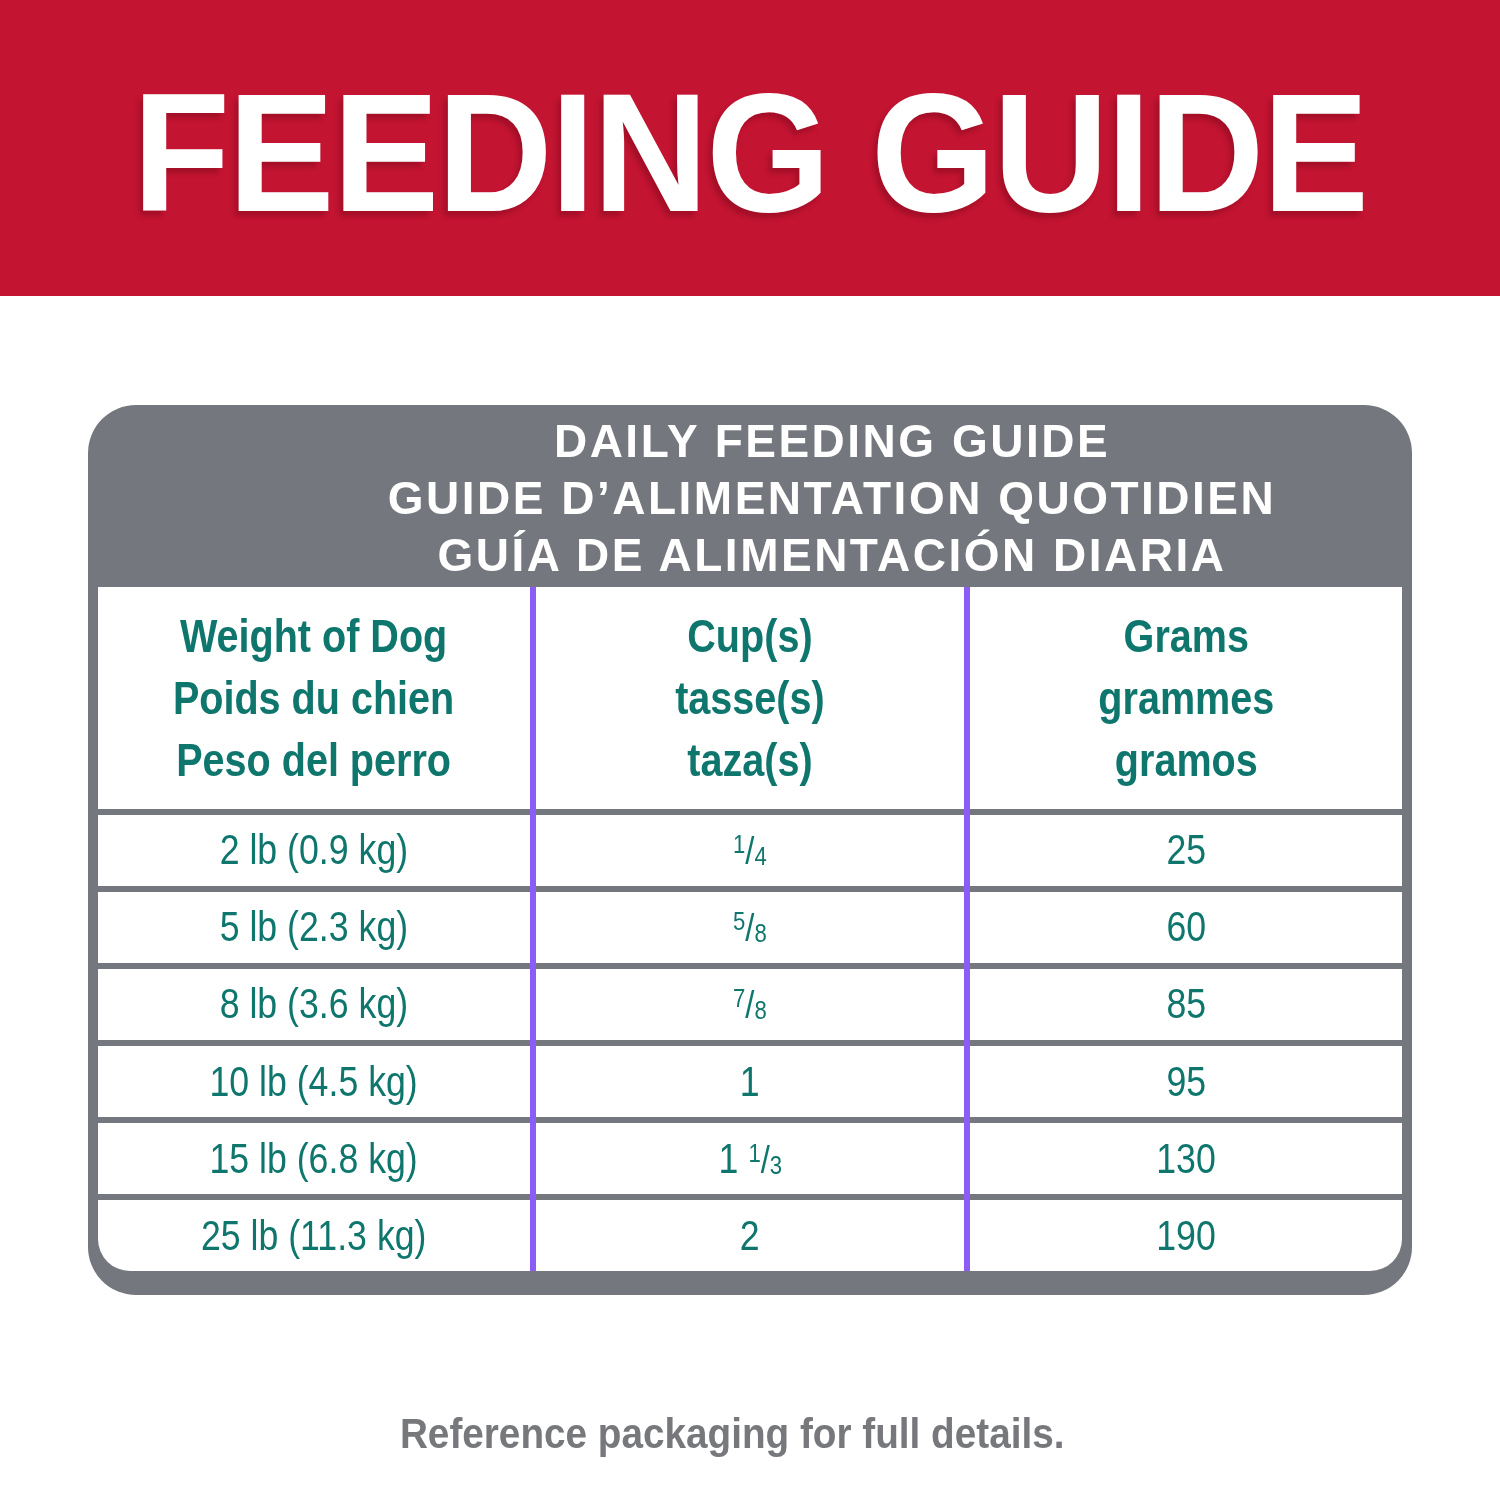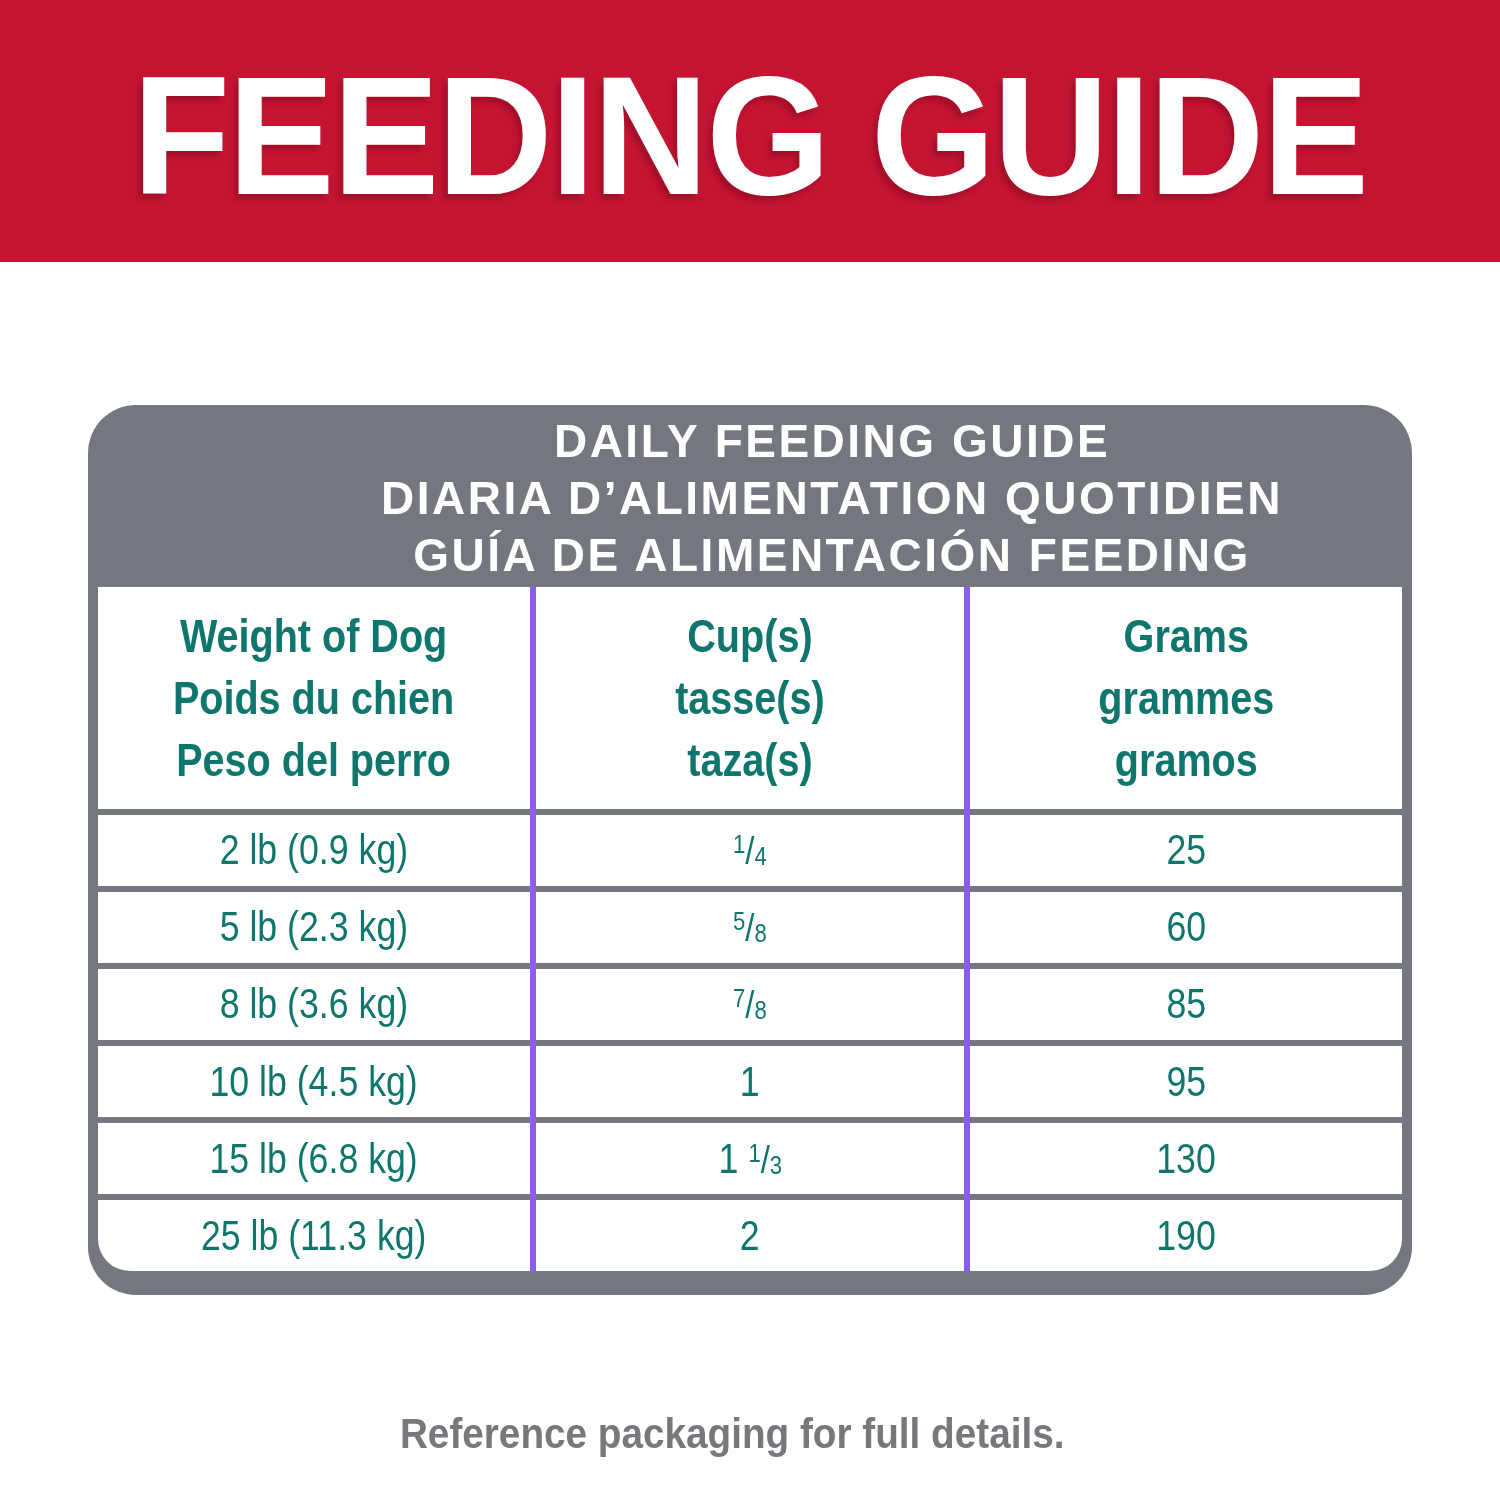--- a/index.html
+++ b/index.html
@@ -2,21 +2,21 @@
 <html><head>
 <meta charset="utf-8">
 <style>
   html,body{margin:0;padding:0;}
   body{
     width:1500px;height:1500px;position:relative;background:#ffffff;
     font-family:"Liberation Sans", sans-serif;overflow:hidden;
   }
   
   .banner{
-    position:absolute;left:0;top:0;width:1500px;height:262px;
+    position:absolute;left:0;top:0;width:1500px;height:296px;
     background:#C31432;display:flex;align-items:center;justify-content:center;
   }
   .banner-title{
     color:#ffffff;font-weight:bold;font-size:168px;line-height:168px;
     letter-spacing:-2px;white-space:nowrap;
     transform:scaleX(0.95);transform-origin:center;
     text-shadow:-4px 5px 5px rgba(80,0,12,0.28);
     padding-top:10px;
   }
   
@@ -59,22 +59,22 @@
 </head>
 <body>
 
 <div class="banner">
   <div class="banner-title">FEEDING GUIDE</div>
 </div>
 
 <div class="card">
   <div class="card-header">
     <div>DAILY FEEDING GUIDE</div>
-    <div>DIARIA D’ALIMENTATION QUOTIDIEN</div>
-    <div>GUÍA DE ALIMENTACIÓN FEEDING</div>
+    <div>GUIDE D’ALIMENTATION QUOTIDIEN</div>
+    <div>GUÍA DE ALIMENTACIÓN DIARIA</div>
   </div>
   <div class="table-area">
     <table class="fg">
       <tbody>
           <tr class="hdr">
         <td>
           <span class="condh">
             <div>Weight of Dog</div>
             <div>Poids du chien</div>
             <div>Peso del perro</div>

